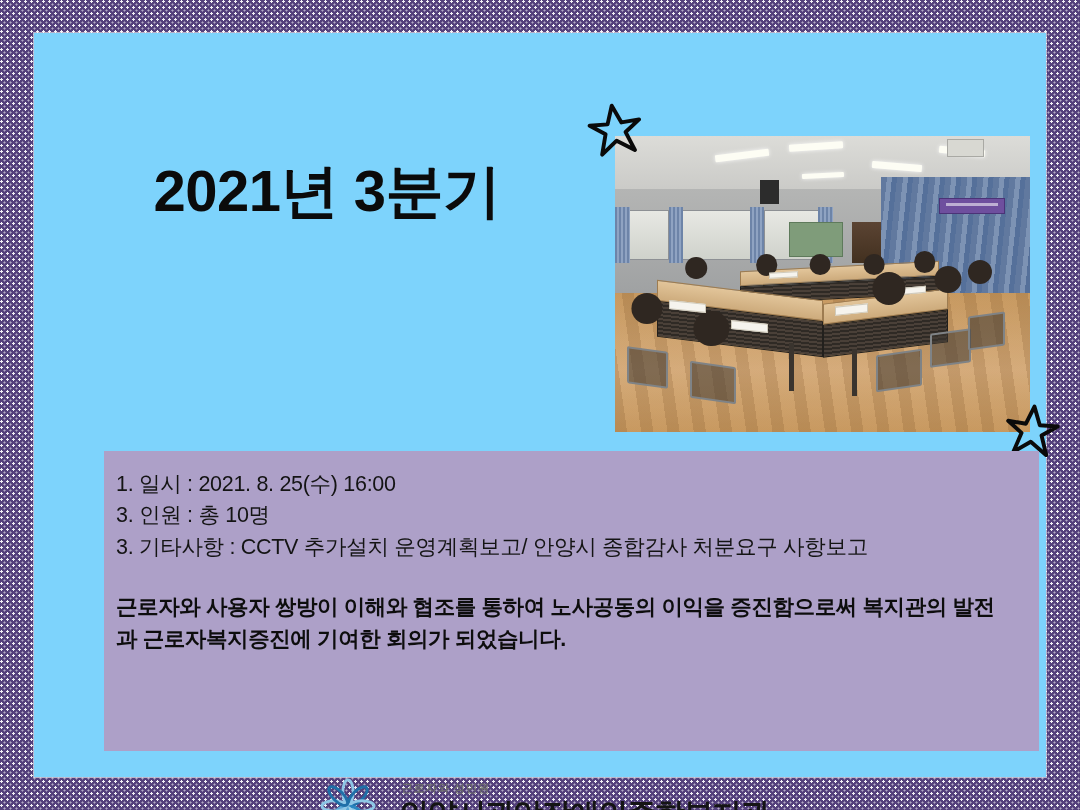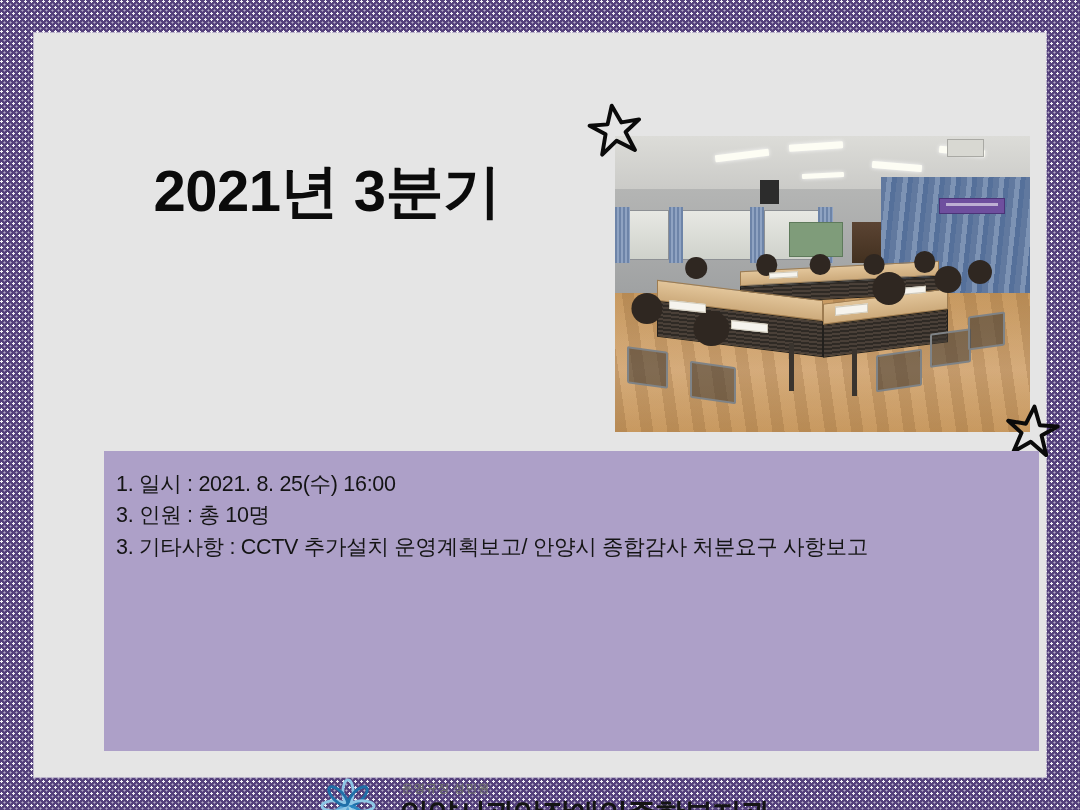--- a/index.html
+++ b/index.html
@@ -33,21 +33,21 @@
     background-position: 0 0, 3px 3px;
   }
 
   
   .canvas {
     position: absolute;
     left: 34px;
     top: 33px;
     width: 1012px;
     height: 744px;
-    background: #e5e5e5;
+    background: #7dd3fc;
     box-shadow: 0 0 0 1px rgba(255,255,255,.6);
   }
 
   
   .title-block {
     position: absolute;
     left: 58px;
     top: 120px;
     width: 470px;
     text-align: center;
@@ -445,35 +445,36 @@
         <path d="M50 8 L63 40 L95 39 L68 58 L80 92 L50 71 L21 92 L32 57 L6 38 L38 40 Z" fill="none" stroke="#0a0a0a" stroke-width="7" stroke-linejoin="round" stroke-linecap="round" transform="rotate(6 50 50)"></path>
       </svg>
     </div>
 
     <div class="info-panel">
       <div class="info-list">
         <span class="row">1. 일시 : 2021. 8. 25(수) 16:00</span>
         <span class="row">3. 인원 : 총 10명</span>
         <span class="row">3. 기타사항 : CCTV 추가설치 운영계획보고/ 안양시 종합감사 처분요구 사항보고</span>
       </div>
+      <p class="summary">근로자와 사용자 쌍방이 이해와 협조를 통하여 노사공동의 이익을 증진함으로써 복지관의 발전과 근로자복지증진에 기여한 회의가 되었습니다.</p>
     </div>
 
     <div class="logo-row">
       <svg class="logo-mark" viewBox="0 0 100 100">
         <g fill="none" stroke-width="5" stroke-linecap="round">
           <ellipse cx="50" cy="26" rx="9" ry="21" stroke="#8ec6e6"></ellipse>
           <ellipse cx="50" cy="26" rx="9" ry="21" stroke="#1f6fa8" transform="rotate(45 50 50)"></ellipse>
           <ellipse cx="50" cy="26" rx="9" ry="21" stroke="#8ec6e6" transform="rotate(90 50 50)"></ellipse>
           <ellipse cx="50" cy="26" rx="9" ry="21" stroke="#2a86c0" transform="rotate(135 50 50)"></ellipse>
           <ellipse cx="50" cy="26" rx="9" ry="21" stroke="#9ed0ea" transform="rotate(180 50 50)"></ellipse>
           <ellipse cx="50" cy="26" rx="9" ry="21" stroke="#5aa8d6" transform="rotate(225 50 50)"></ellipse>
           <ellipse cx="50" cy="26" rx="9" ry="21" stroke="#8ec6e6" transform="rotate(270 50 50)"></ellipse>
           <ellipse cx="50" cy="26" rx="9" ry="21" stroke="#1f6fa8" transform="rotate(315 50 50)"></ellipse>
         </g>
       </svg>
       <div class="logo-text">
-        <span class="logo-sub">운영규정 성민원</span>
+        <span class="logo-sub">근로자와 성민원</span>
         <span class="logo-main">안양시관악장애인종합복지관</span>
       </div>
     </div>
 
   </div>
 </div>
 
 </body></html>

